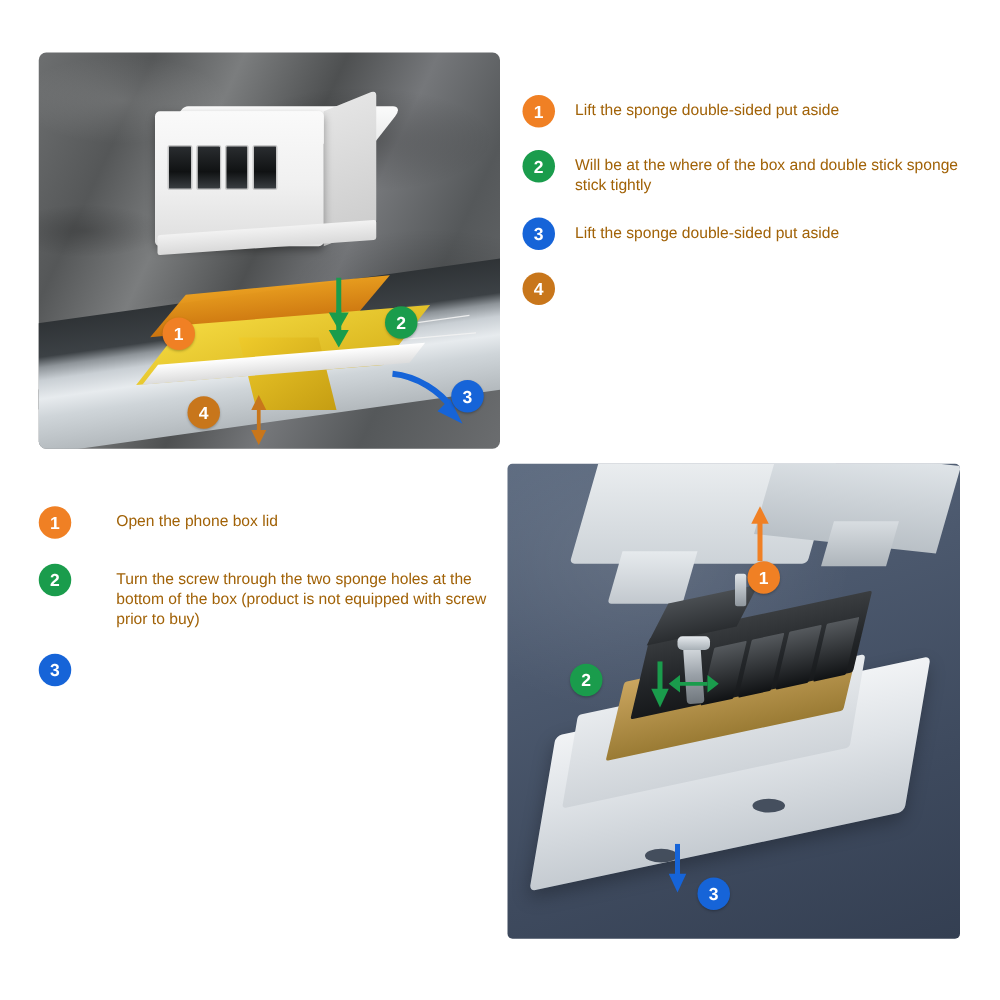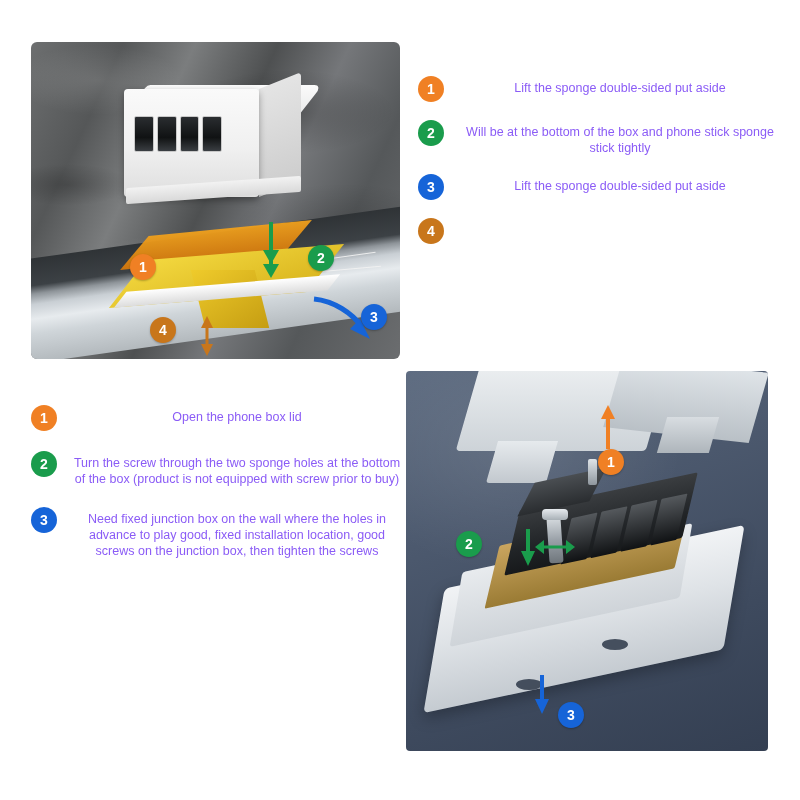--- a/index.html
+++ b/index.html
@@ -223,33 +223,32 @@
     font-size: 14px;
     font-weight: bold;
     line-height: 26px;
     text-align: center;
     margin-right: 16px;
   }
   .step-row .t {
     flex: 1;
     font-size: 12.5px;
     line-height: 16px;
-    color: #8b5cf6;
+    color: #a16207;
     padding-top: 4px;
-    text-align: center;
   }
 
   
   #steps-bottom {
     left: 31px;
     top: 405px;
     width: 370px;
   }
   #steps-bottom .step-row { margin-bottom: 20px; }
-  #steps-bottom .step-row .t { font-size: 12.5px; line-height: 16px; }
+  #steps-bottom .step-row .t { font-size: 12.5px; line-height: 16px; margin-left: 20px; }
 
   #note {
     position: absolute;
     left: 46px;
     top: 650px;
     width: 350px;
     font-size: 12.5px;
     line-height: 17px;
     color: #e8452a;
   }
@@ -478,21 +477,21 @@
 
   <div class="panel" id="steps-top">
 
     <div class="step-row">
       <div class="b" style="background:#f08024;">1</div>
       <div class="t">Lift the sponge double-sided put aside</div>
     </div>
 
     <div class="step-row">
       <div class="b" style="background:#1a9c4c;">2</div>
-      <div class="t">Will be at the bottom of the box and phone stick sponge stick tightly</div>
+      <div class="t">Will be at the where of the box and double stick sponge stick tightly</div>
     </div>
 
     <div class="step-row">
       <div class="b" style="background:#1664d8;">3</div>
       <div class="t">Lift the sponge double-sided put aside</div>
     </div>
 
     <div class="step-row">
       <div class="b" style="background:#c8761b;">4</div>
     </div>
@@ -506,21 +505,20 @@
       <div class="t">Open the phone box lid</div>
     </div>
 
     <div class="step-row">
       <div class="b" style="background:#1a9c4c;">2</div>
       <div class="t">Turn the screw through the two sponge holes at the bottom of the box (product is not equipped with screw prior to buy)</div>
     </div>
 
     <div class="step-row">
       <div class="b" style="background:#1664d8;">3</div>
-      <div class="t">Need fixed junction box on the wall where the holes in advance to play good, fixed installation location, good screws on the junction box, then tighten the screws</div>
     </div>
 
   </div>
 
 
   <div class="panel" id="photo-bottom">
     <div class="bg-sheen"></div>
 
     <div class="lid"></div>
     <div class="lid2"></div>

